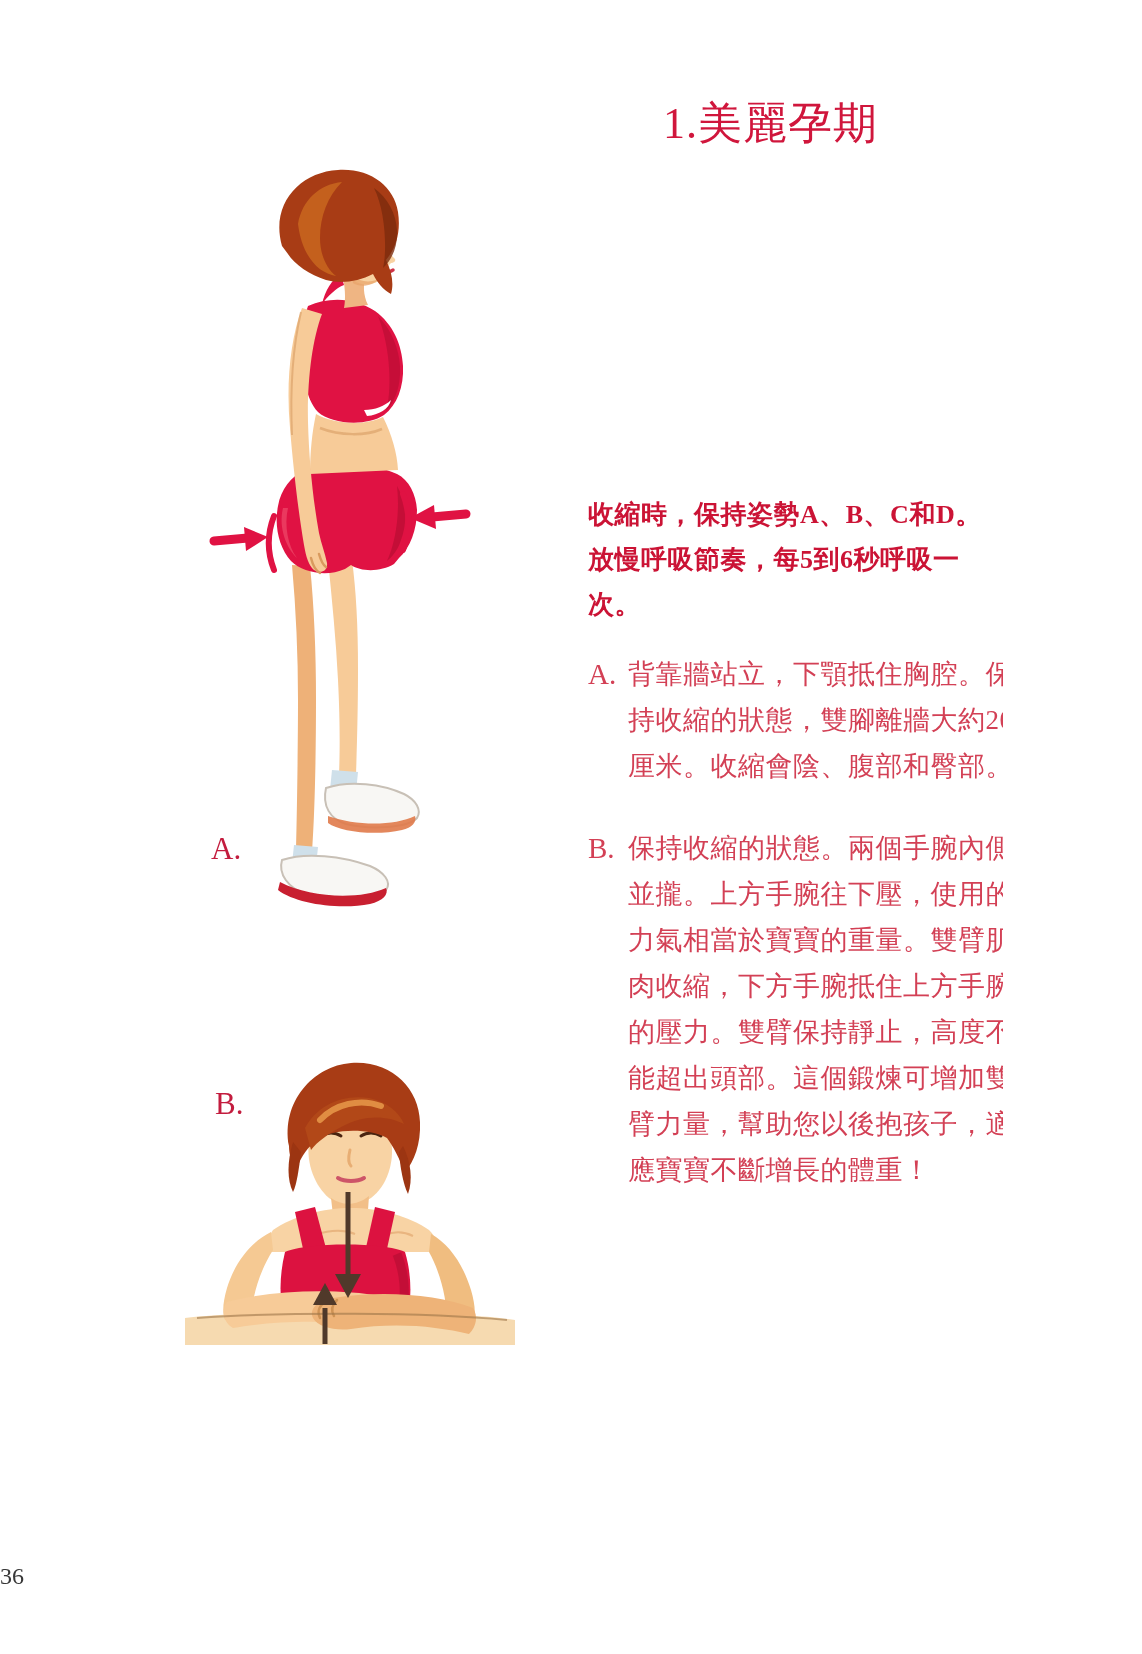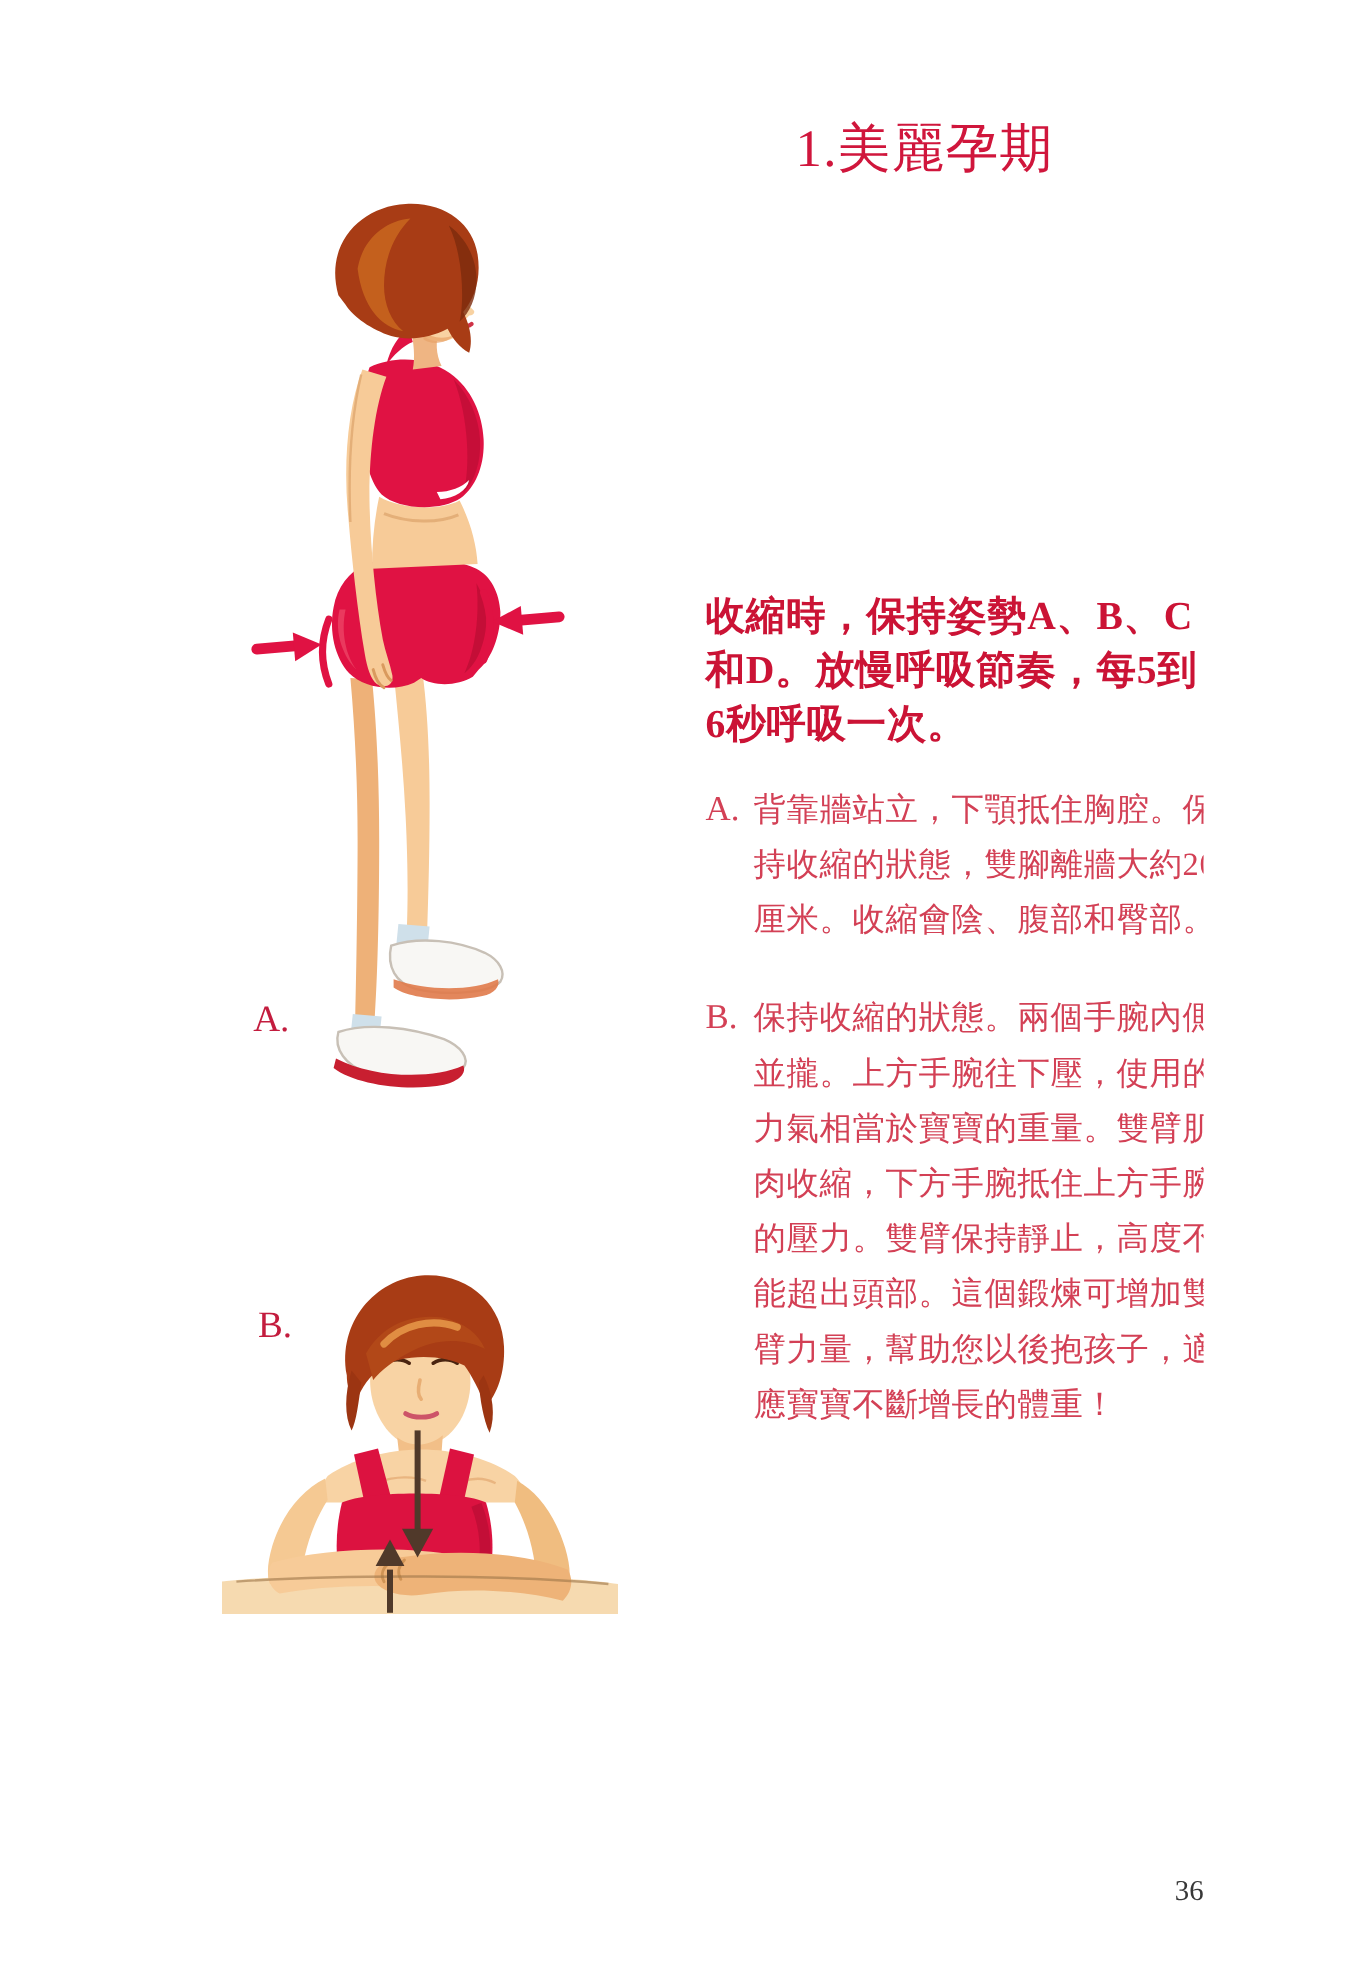--- a/index.html
+++ b/index.html
@@ -28,34 +28,34 @@
     color:var(--label-red,#c31c3e);
   }
   .fig-label-a{left:211px;top:833px;}
   .fig-label-b{left:215px;top:1088px;}
   .content{
     position:absolute;left:588px;top:492px;width:430px;
     color:var(--body-red,#d34055);
   }
   .intro{
     margin:0 0 24px 0;width:410px;
-    font-size:33px;line-height:45px;font-weight:700;
+    font-size:26px;line-height:45px;font-weight:700;
     color:var(--intro-red,#cb1335);letter-spacing:0.5px;
   }
   .step{display:flex;align-items:flex-start;margin:0 0 36px 0;}
   .step-label{
     flex:0 0 40px;font-size:29px;line-height:46px;
     color:var(--body-red,#d34055);
   }
   .step-text{
     flex:1 1 auto;max-width:390px;
     font-size:27px;line-height:46px;letter-spacing:0.5px;
   }
   .page-number{
-    position:absolute;left:0;right:0;top:1563px;text-align:right;
+    position:absolute;left:0;right:0;top:1563px;text-align:left;
     font-size:24px;color:var(--page-number-gray,#383838);
   }
 </style>
 </head>
 <body>
 
 <div class="page">
 
   <div class="chapter-header">1.美麗孕期</div>
 

